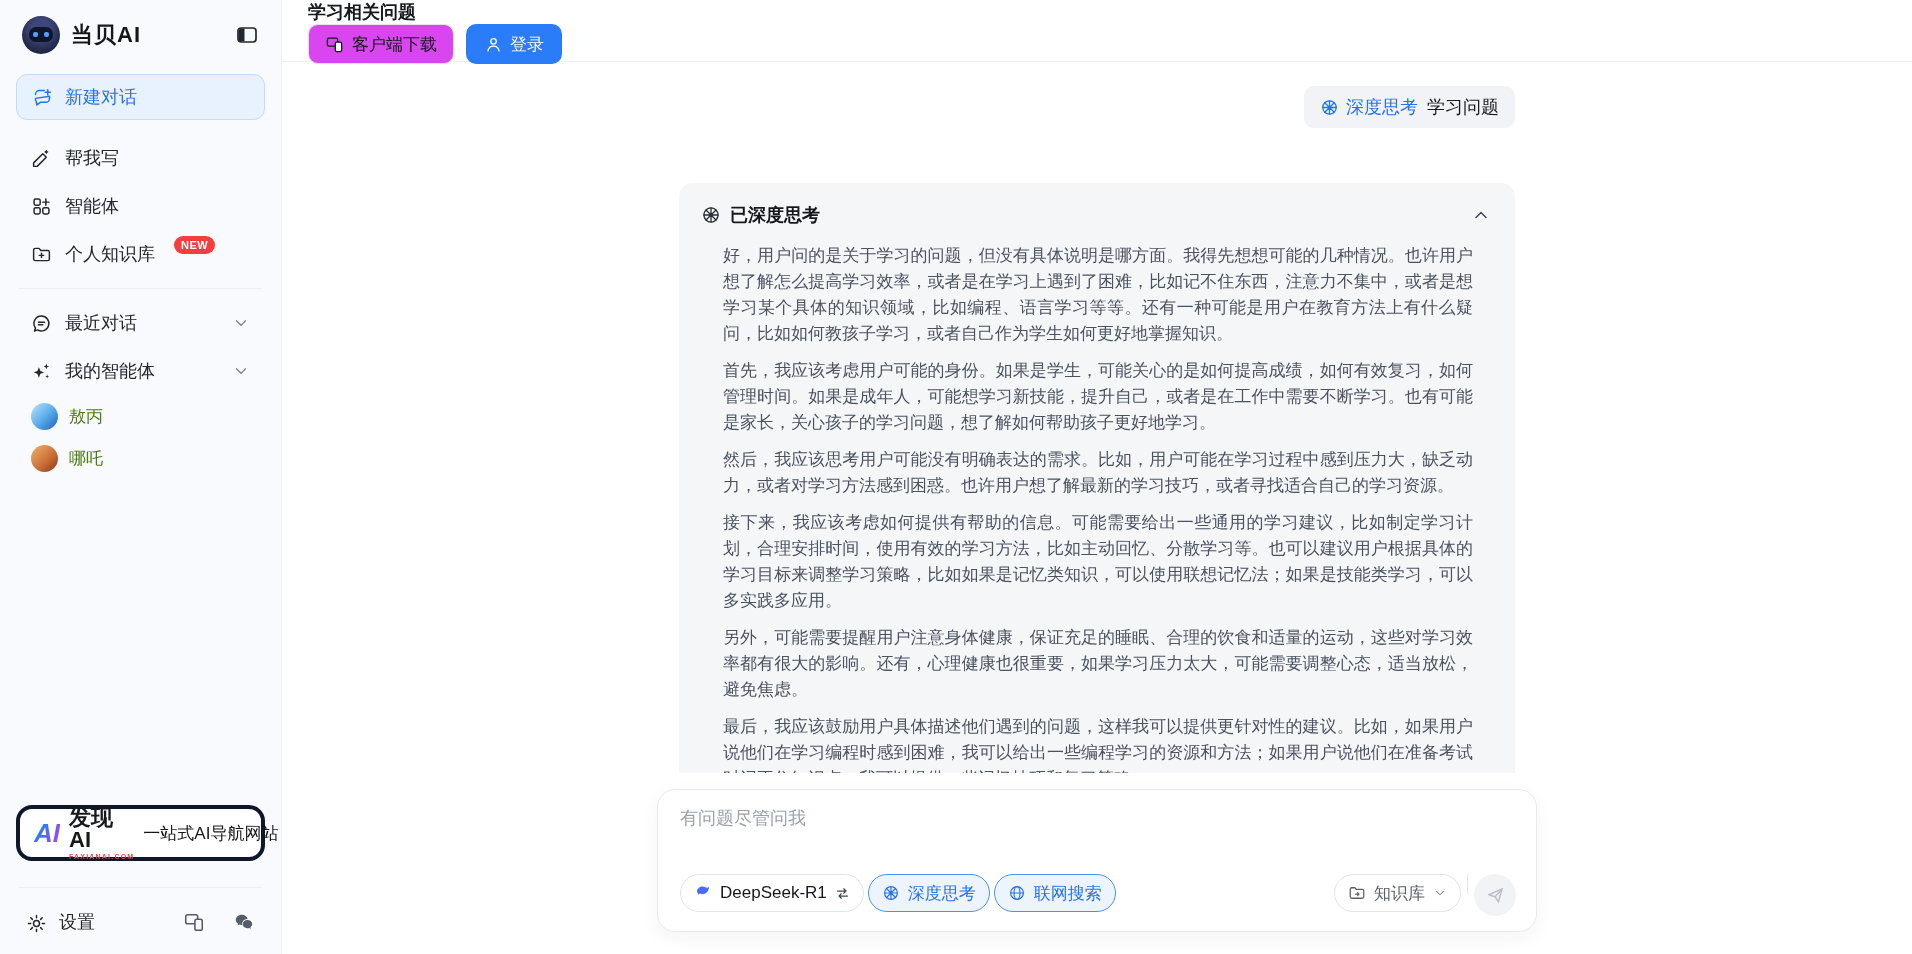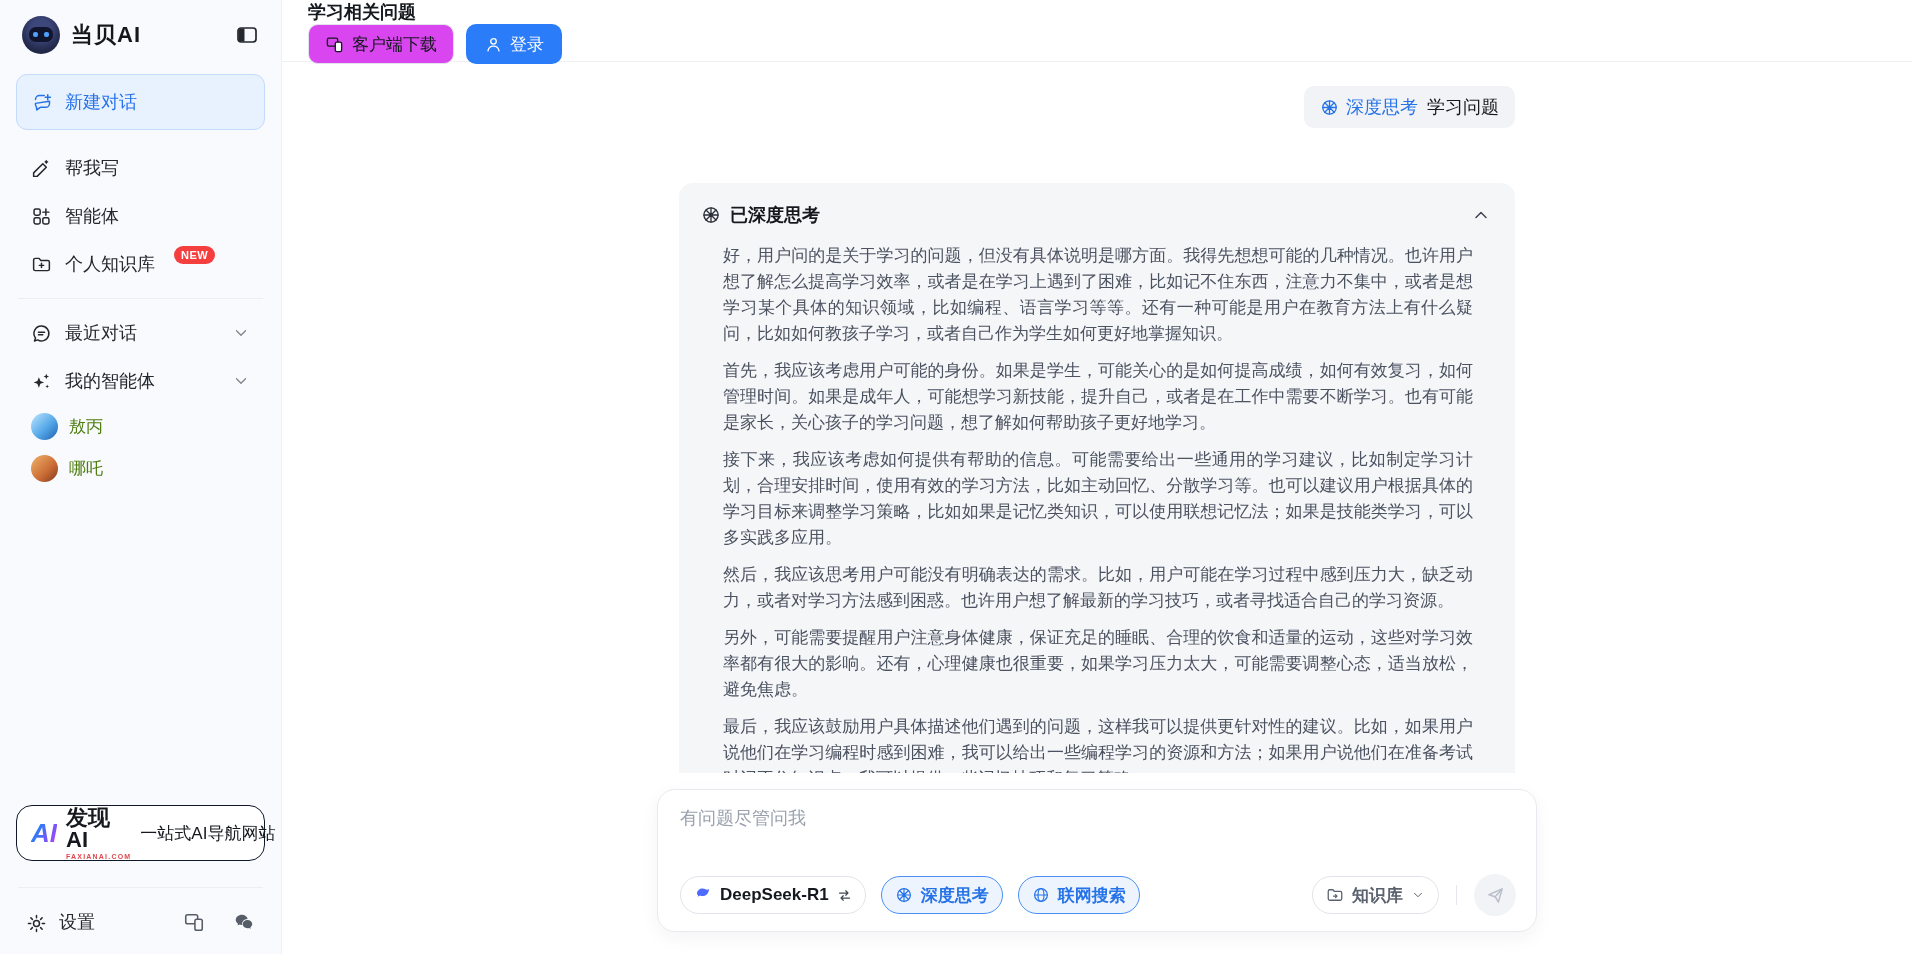--- a/index.html
+++ b/index.html
@@ -23,21 +23,21 @@
     background:radial-gradient(circle at 50% 35%, #3d477c 0 30%, #222848 70%);
     position:relative; flex:none;
   }
   .robot .face { position:absolute; left:7px; top:11px; width:24px; height:15px; border-radius:7px; background:#10142c; }
   .robot .eye { position:absolute; top:5px; width:5px; height:5px; border-radius:2px; background:#4da0ff; }
   .robot .eye.l { left:4px; } .robot .eye.r { right:4px; }
   .brand-name { font-size:22px; font-weight:700; letter-spacing:1px; color:#14171c; }
   .collapse-btn { color:#23272e; cursor:pointer; display:flex; }
 
   .new-chat {
-    height:56px; display:flex; align-items:center; gap:12px;
+    height:46px; display:flex; align-items:center; gap:12px;
     background:#e8f1fe; border:1px solid #c3dbfc; border-radius:11px;
     color:#2673e8; font-size:18px; padding:0 15px; cursor:pointer; margin-bottom:14px;
   }
   .menu-item {
     height:48px; display:flex; align-items:center; gap:13px;
     padding:0 15px; font-size:18px; color:#23272e; border-radius:10px; cursor:pointer;
   }
   .badge-new {
     background:#f53f3f; color:#fff; font-size:11px; font-weight:700;
     padding:3px 7px; border-radius:999px; margin-left:6px; transform:translateY(-9px);
@@ -48,21 +48,21 @@
   .section-head .lft { display:flex; align-items:center; gap:13px; }
   .chev { color:#7d848f; display:flex; }
   .agent-row { height:42px; display:flex; align-items:center; gap:11px; padding:0 15px; cursor:pointer; }
   .agent-row .nm { font-size:17px; color:#4d7c0f; }
   .avatar { width:27px; height:27px; border-radius:50%; flex:none; }
   .avatar.aobing { background:linear-gradient(135deg,#bfe6ff 0%,#55a8e8 55%,#1e5fb0 100%); }
   .avatar.nezha  { background:linear-gradient(135deg,#f2b36b 0%,#c96b35 60%,#7e3a1c 100%); }
 
   .side-spacer { flex:1; }
   .promo-card {
-    border:1px solid #0f172a; background:#ffffff; border-radius:16px;
+    border:4px solid #0f172a; background:#ffffff; border-radius:16px;
     height:56px; display:flex; align-items:center; gap:9px; padding:4px 14px; cursor:pointer; margin-bottom:16px;
   }
   .promo-mark {
     font-size:26px; font-weight:800; font-style:italic; line-height:1;
     background:linear-gradient(120deg,#2f7bf6 30%,#8a4df8 75%,#c44df8 100%);
     -webkit-background-clip:text; background-clip:text; color:transparent; flex:none;
   }
   .promo-brand { display:flex; flex-direction:column; line-height:1; }
   .promo-brand .b { font-size:22px; font-weight:800; color:#15181d; }
   .promo-brand .d { font-size:7px; color:#e0484f; letter-spacing:1.2px; margin-top:2px; font-weight:700; }
@@ -119,21 +119,21 @@
     border:1px solid #e8eaef; border-radius:18px; background:#fff;
     box-shadow:0 6px 18px rgba(31,35,41,.05);
     display:flex; flex-direction:column; justify-content:space-between;
     padding:16px 20px 15px 22px;
   }
   .composer-input {
     border:none; outline:none; resize:none; width:100%; height:40px;
     font-family:inherit; font-size:18px; color:#15181d; background:transparent;
   }
   .composer-input::placeholder { color:#9aa2ae; }
-  .controls { display:flex; align-items:center; gap:15px;font-weight:bold; }
+  .controls { display:flex; gap:4px; }
   .pill {
     display:inline-flex; align-items:center; gap:8px; height:38px; padding:0 13px;
     border-radius:999px; border:1px solid #e1e4ea; background:#fff;
     font-size:17px; color:#15181d; cursor:pointer; white-space:nowrap;
   }
   .pill.active { border:1px solid #4a90f7; background:#edf4fe; color:#2673e8; }
   .pill .swap { color:#434a55; display:flex; }
   .controls .spacer { flex:1; }
   .pill.kb { color:#5b626e; }
   .vdiv { width:1px; height:20px; background:#e5e7ec; margin:0 2px; }
@@ -349,22 +349,22 @@
           </span>
           <span class="fold">
             <svg class="ic" width="20" height="20" viewBox="0 0 24 24">
                 <polyline points="6 15 12 9 18 15"></polyline>
               </svg>
           </span>
         </div>
         <div class="think-body">
           <p>好，用户问的是关于学习的问题，但没有具体说明是哪方面。我得先想想可能的几种情况。也许用户想了解怎么提高学习效率，或者是在学习上遇到了困难，比如记不住东西，注意力不集中，或者是想学习某个具体的知识领域，比如编程、语言学习等等。还有一种可能是用户在教育方法上有什么疑问，比如如何教孩子学习，或者自己作为学生如何更好地掌握知识。</p>
           <p>首先，我应该考虑用户可能的身份。如果是学生，可能关心的是如何提高成绩，如何有效复习，如何管理时间。如果是成年人，可能想学习新技能，提升自己，或者是在工作中需要不断学习。也有可能是家长，关心孩子的学习问题，想了解如何帮助孩子更好地学习。</p>
+          <p>然后，我应该思考用户可能没有明确表达的需求。比如，用户可能在学习过程中感到压力大，缺乏动力，或者对学习方法感到困惑。也许用户想了解最新的学习技巧，或者寻找适合自己的学习资源。</p>
           <p>接下来，我应该考虑如何提供有帮助的信息。可能需要给出一些通用的学习建议，比如制定学习计划，合理安排时间，使用有效的学习方法，比如主动回忆、分散学习等。也可以建议用户根据具体的学习目标来调整学习策略，比如如果是记忆类知识，可以使用联想记忆法；如果是技能类学习，可以多实践多应用。</p>
-          <p>然后，我应该思考用户可能没有明确表达的需求。比如，用户可能在学习过程中感到压力大，缺乏动力，或者对学习方法感到困惑。也许用户想了解最新的学习技巧，或者寻找适合自己的学习资源。</p>
           <p>另外，可能需要提醒用户注意身体健康，保证充足的睡眠、合理的饮食和适量的运动，这些对学习效率都有很大的影响。还有，心理健康也很重要，如果学习压力太大，可能需要调整心态，适当放松，避免焦虑。</p>
           <p>最后，我应该鼓励用户具体描述他们遇到的问题，这样我可以提供更针对性的建议。比如，如果用户说他们在学习编程时感到困难，我可以给出一些编程学习的资源和方法；如果用户说他们在准备考试时记不住知识点，我可以提供一些记忆技巧和复习策略。</p>
 
         </div>
 
       </section>
     </div>
   </div>
 
   <div class="composer-wrap">

